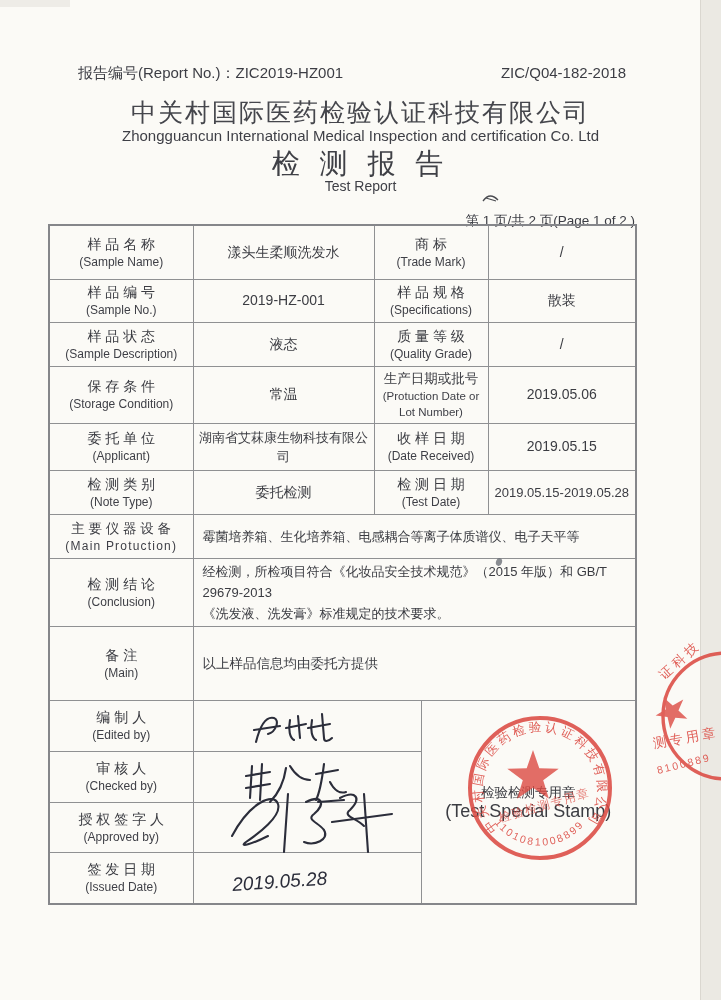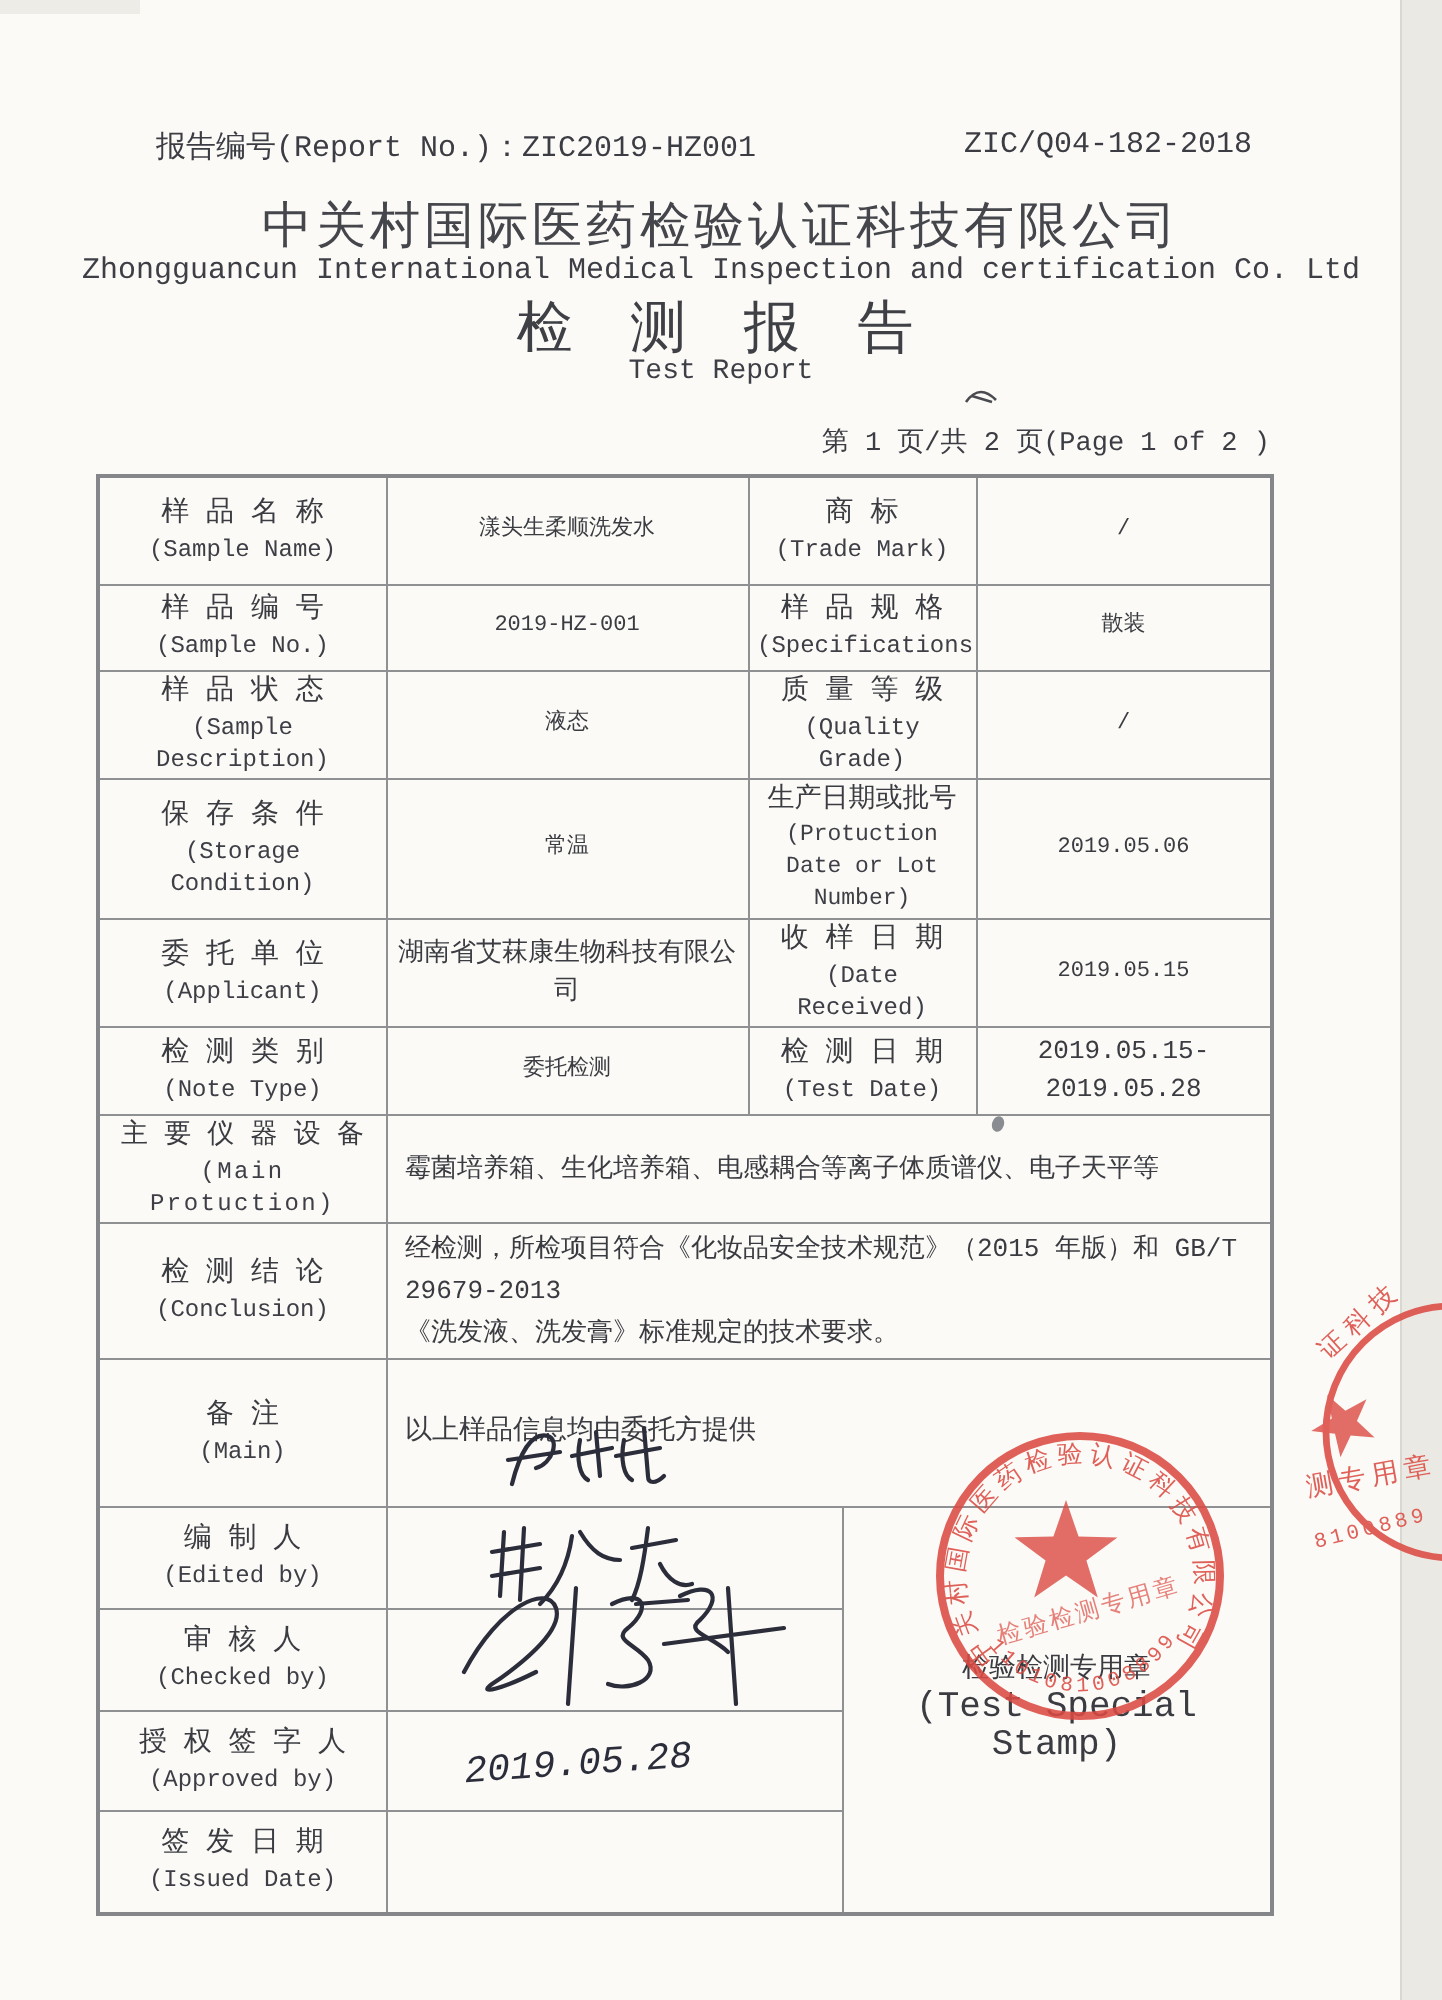--- a/index.html
+++ b/index.html
@@ -1,40 +1,40 @@
 <!DOCTYPE html>
 <html><head>
 <meta charset="utf-8">
 <style>
   html,body{margin:0;padding:0;background:#f2f0ec;}
   .page{
     position:relative;width:721px;height:1000px;margin:0 auto;
     background:#fbfaf6;overflow:hidden;
-    font-family:Liberation Mono, monospace;
+    font-family:Liberation Sans, sans-serif;
     color:#3a3b41;
   }
   .abs{position:absolute;}
   
   .edge-strip{right:0;top:0;width:20px;height:1000px;background:#ebe9e3;border-left:1px solid #dad7d0;}
   .corner-smudge{left:0;top:0;width:70px;height:7px;background:#e7e5df;opacity:.65;}
   
   .hdr-line{left:78px;top:64px;width:548px;height:20px;font-size:15px;display:flex;justify-content:space-between;color:#3c3d44;}
   .company-cn{left:0;top:96px;width:721px;text-align:center;font-size:25px;letter-spacing:2px;color:#45464c;}
   .company-en{left:0;top:127px;width:721px;text-align:center;font-size:15px;color:#3e3f46;}
   .title-cn{left:0;top:145px;width:721px;text-align:center;font-size:28px;letter-spacing:6px;color:#3f4046;}
   .title-en{left:0;top:178px;width:721px;text-align:center;font-size:14px;color:#3e3f46;}
   .page-ind{left:335px;top:212px;width:300px;text-align:right;font-size:13.5px;color:#3c3d44;}
   
-  table.rep{position:absolute;left:48px;top:224px;width:587px;border-collapse:collapse;table-layout:fixed;margin-top:13px;}
+  table.rep{position:absolute;left:48px;top:224px;width:587px;border-collapse:collapse;table-layout:fixed;}
   table.rep td{border:1.5px solid #8f9092;vertical-align:middle;text-align:center;padding:1px 4px;overflow:hidden;}
   table.rep{border:2px solid #85868a;}
   .lcn{font-size:14px;line-height:19px;color:#3b3c42;}
   .len{font-size:12px;line-height:16px;color:#3e3f46;}
   .len-sp{letter-spacing:1.2px;}
-  .val{font-size:11px;color:#3b3c42;line-height:19px;}
+  .val{font-size:14px;color:#3b3c42;line-height:19px;}
   .val-sm{font-size:13px;}
   .val-left{text-align:left !important;padding-left:9px !important;}
   .val-left div{font-size:13px;line-height:21px;text-align:left;}
   tr.h54{height:54px;} tr.h43{height:43px;} tr.h44{height:44px;} tr.h57{height:57px;}
   tr.h47{height:47px;} tr.h68{height:68px;} tr.h74{height:74px;padding-left:47px;}
   tr.h51{height:51px;} tr.h50{height:50px;} tr.h52{height:52px;}
   .stamp-cell{vertical-align:middle;}
   .stamp-lbl-cn{font-size:13.5px;color:#3b3c42;line-height:19px;}
   .stamp-lbl-en{font-size:18px;color:#3b3c42;line-height:19px;}
   

